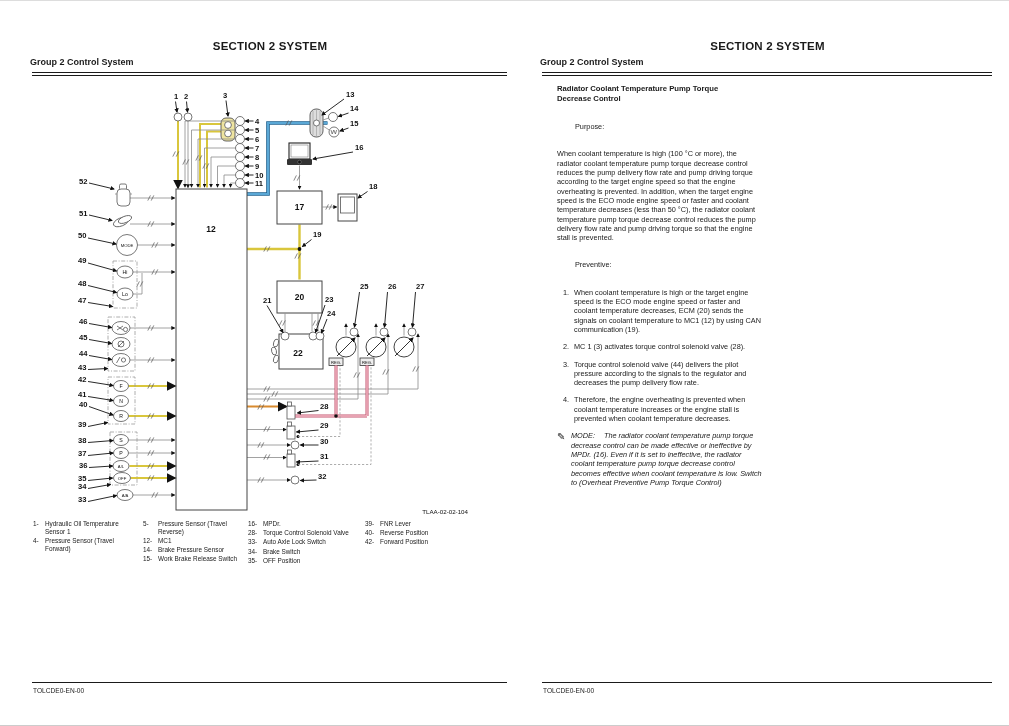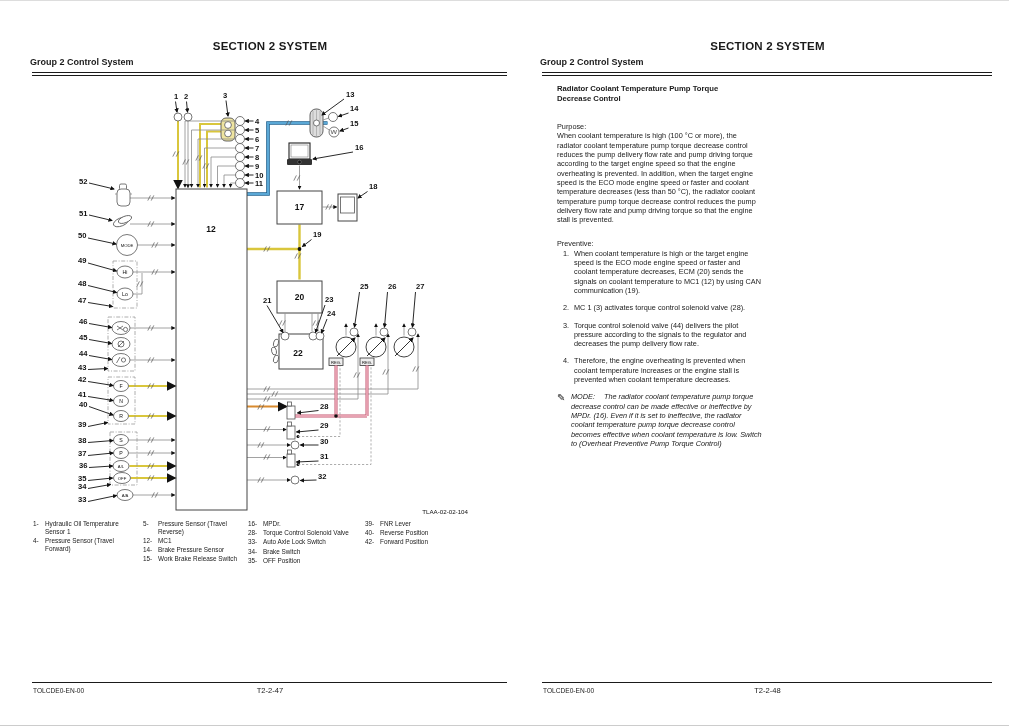--- a/index.html
+++ b/index.html
@@ -20,21 +20,21 @@
   .rule2{position:absolute;top:71px;left:2px;right:3px;height:2.4px;
     border-top:1.7px solid #1a1a1a;border-bottom:.8px solid #1a1a1a}
   .frule{position:absolute;top:681px;left:2px;right:3px;border-top:1.1px solid #1a1a1a}
   .fcode{position:absolute;top:686px;left:3px;font-size:6.6px}
   .fpage{position:absolute;top:685px;left:0;right:0;text-align:center;font-size:7.6px}
 
   
   #rp-content{position:absolute;left:17px;top:83px;width:206px;
     font-size:7.3px;line-height:9.3px}
   .rp-title{font-weight:bold;font-size:7.7px;line-height:9.6px;width:176px;margin:0 0 19px 0}
-  .sect-label{margin:0}
+  .sect-label{margin:18px}
   .para{margin:0}
   .oplist{margin-top:15px}
   .opitem{display:flex;margin:0 0 8px 6px}
   .opnum{flex:none;width:11px}
   .optext{flex:1}
   .note{display:flex;margin-top:7px;font-style:italic}
   .note-icon{flex:none;width:14px;font-style:normal;font-size:10px;line-height:11px}
   .note-label{margin-right:9px}
 
   
@@ -502,21 +502,20 @@
         </div>
       <div class="litem">
           <span class="ln">42-</span>
           <span class="lt">Forward Position</span>
         </div>
     </div>
   </div>
 
   <div class="frule"></div>
   <div class="fcode">TOLCDE0-EN-00</div>
-  <div class="fpage">T2-2-47</div>
 </div>
 
 <div class="page" id="page-right">
   <div class="hdr-section">SECTION 2 SYSTEM</div>
   <div class="hdr-group">Group 2 Control System</div>
   <div class="rule2"></div>
 
   <div id="rp-content">
     <p class="rp-title">Radiator Coolant Temperature Pump Torque Decrease Control</p>
     <p class="sect-label">Purpose:</p>
@@ -543,14 +542,13 @@
     </div>
 
     <div class="note">
       <span class="note-icon">✎</span>
       <span class="note-body"><span class="note-label">MODE:</span><span>The radiator coolant temperature pump torque decrease control can be made effective or ineffective by MPDr. (16). Even if it is set to ineffective, the radiator coolant temperature pump torque decrease control becomes effective when coolant temperature is low. Switch to (Overheat Preventive Pump Torque Control)</span></span>
     </div>
   </div>
 
   <div class="frule"></div>
   <div class="fcode">TOLCDE0-EN-00</div>
-  <div class="fpage">T2-2-48</div>
 </div>
 
 </body></html>

